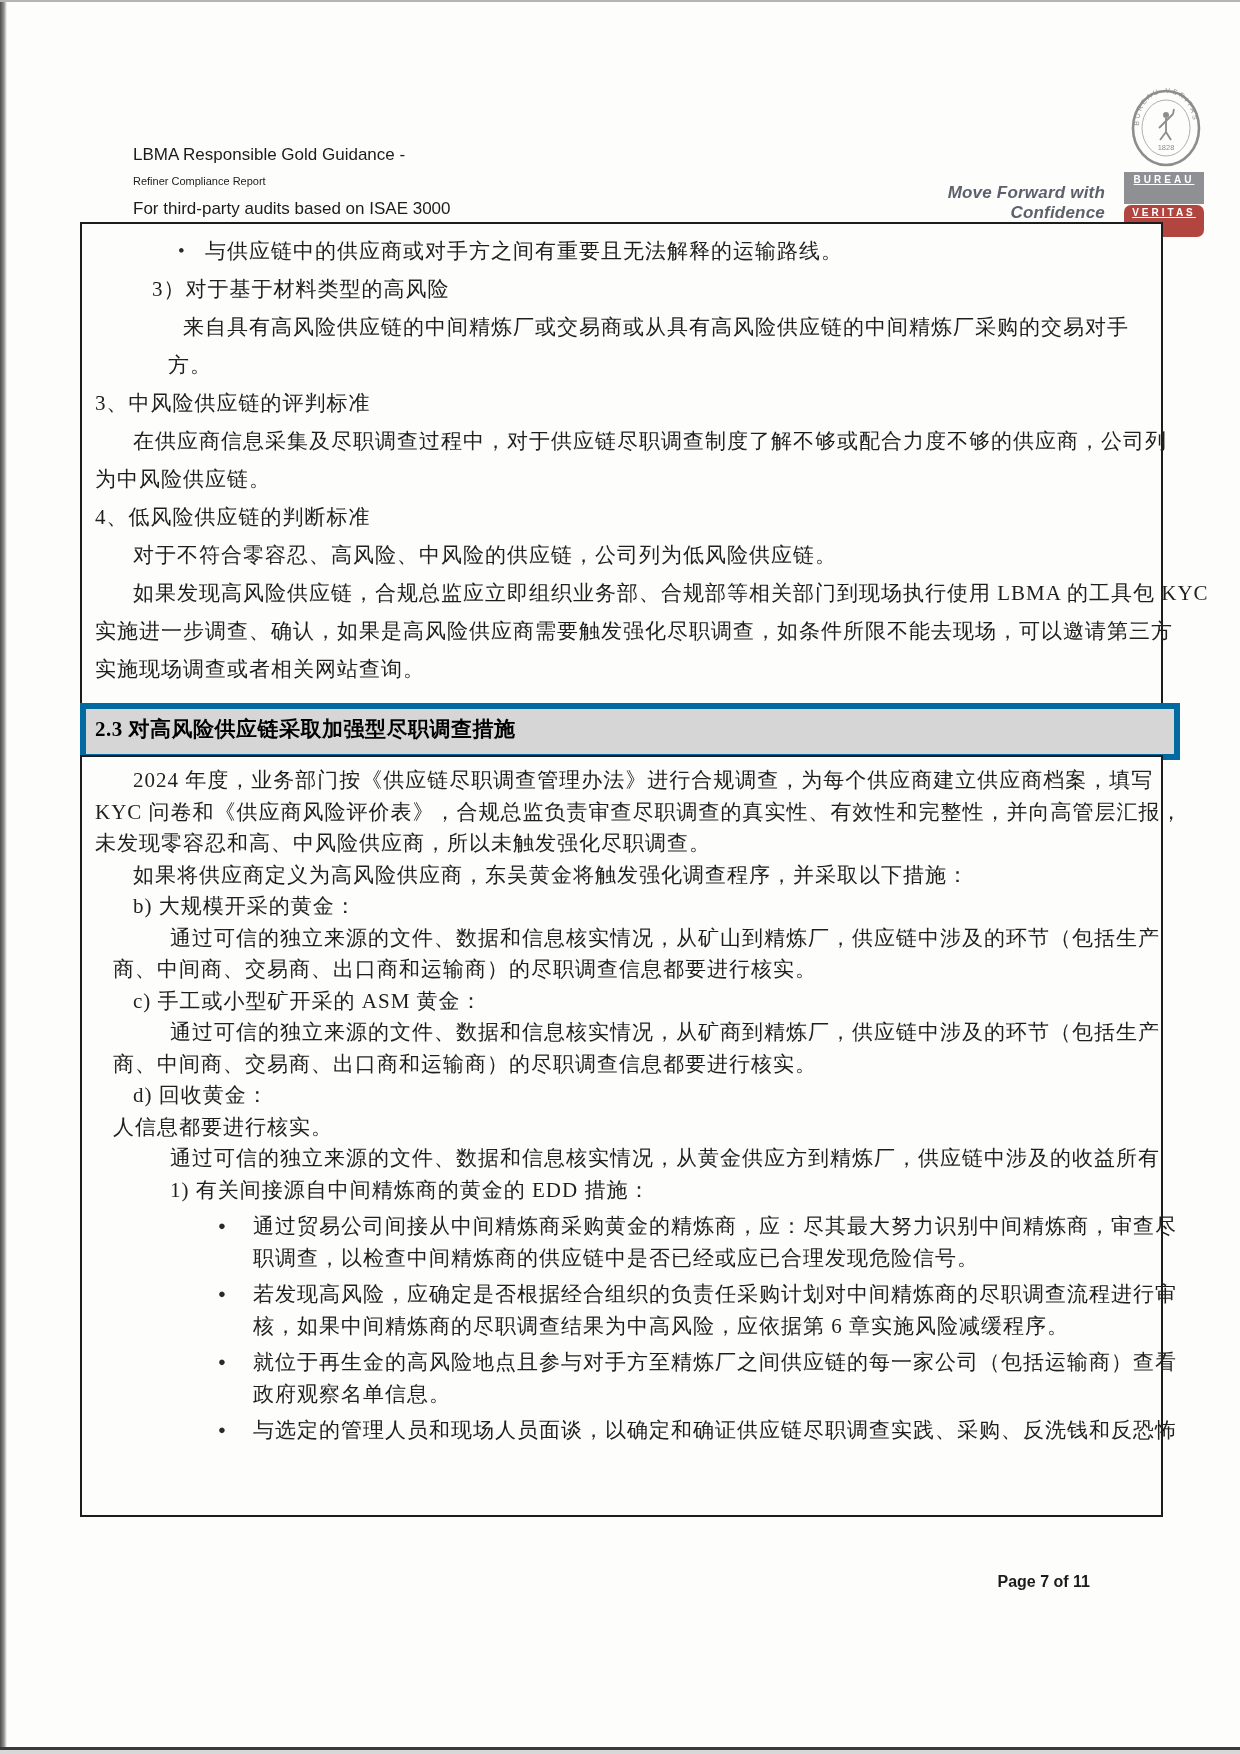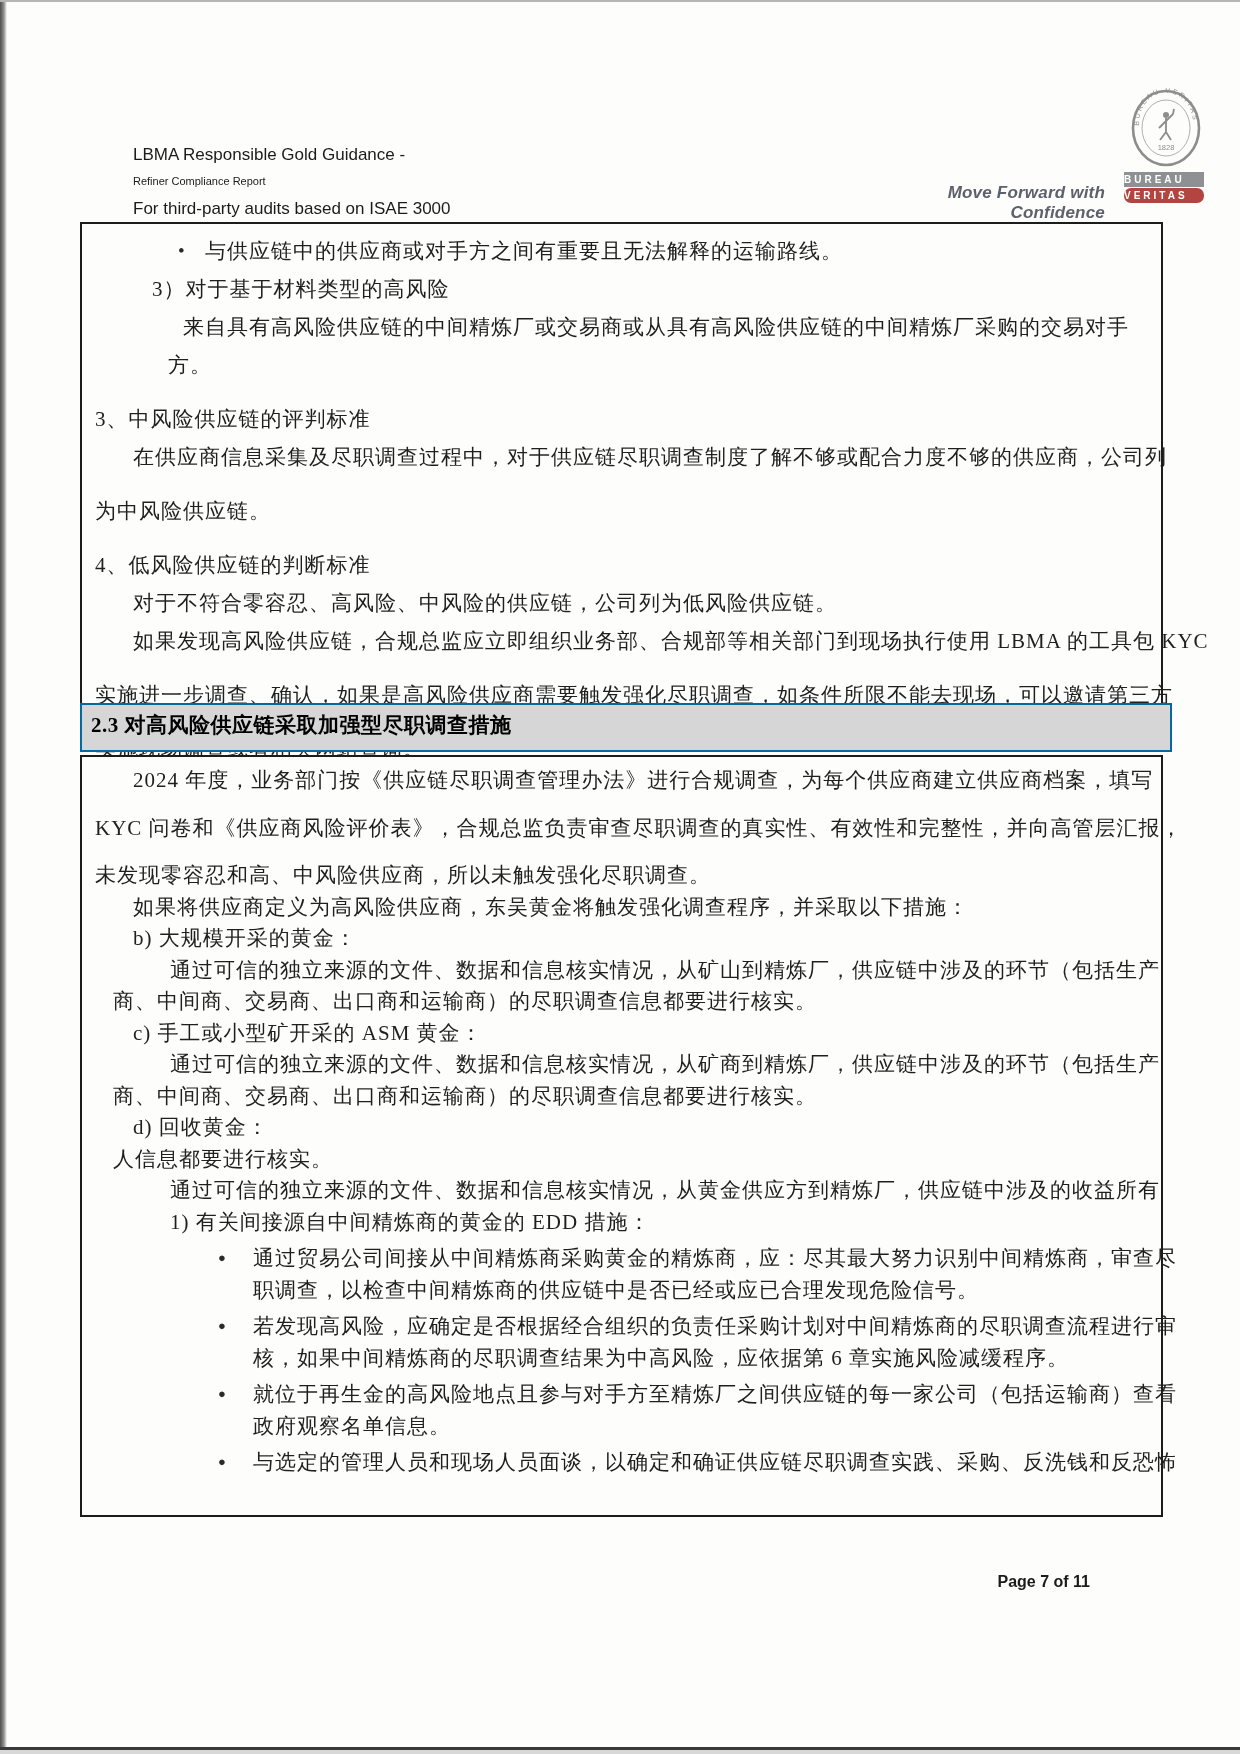--- a/index.html
+++ b/index.html
@@ -18,44 +18,44 @@
   
   .header-block{position:absolute;left:133px;top:141px;color:#1b1b1b;}
   .header-block .h1{font-size:17px;line-height:27px;}
   .header-block .h2{font-size:11px;line-height:27px;font-weight:normal;}
   .header-block .h3{font-size:17px;line-height:27px;}
   .tagline{position:absolute;left:860px;top:183px;width:245px;text-align:right;
       font-size:17px;font-weight:bold;font-style:italic;color:#5d616c;letter-spacing:.2px;}
 
   .emblem{position:absolute;left:1127px;top:88px;}
   .logo-words{position:absolute;left:1124px;top:172px;width:80px;}
-  .logo-words .lw{height:15px;line-height:15px;text-align:left;color:#ffffff;
-      font-size:10px;font-weight:bold;letter-spacing:3px;margin-bottom:1px;}
+  .logo-words .lw{height:32px;line-height:15px;text-align:center;color:#ffffff;
+      font-size:10px;font-weight:bold;letter-spacing:3px;margin-bottom:1px;text-decoration:underline;}
   .lw1{background:#8f9094;}
   .lw2{background:#b2453f;border-radius:7px;}
 
   
   .box{position:absolute;left:80px;width:1079px;border:2px solid #1c1c1c;background:#fdfdfc;
        font-family:"Liberation Serif","DejaVu Serif",serif;color:#1f1f1f;}
   .box1{top:222px;height:474px;padding-top:8px;}
   .box2{top:755px;height:750px;padding-top:8px;}
 
   .band{position:absolute;left:80px;top:703px;width:1079px;height:45px;
-        border:2px solid #0369a1;background:#d6d6d6;
+        border:6px solid #0369a1;background:#d6d6d6;
         font-family:"Liberation Serif","DejaVu Serif",serif;
         font-weight:bold;font-size:21px;color:#000;
         line-height:40px;padding-left:9px;letter-spacing:.5px;}
 
   .line{position:relative;white-space:nowrap;font-size:21px;letter-spacing:1px;}
   .box1 .line{height:38px;line-height:38px;}
   .box2 .line{height:31.5px;line-height:31.5px;}
   .gap{margin-top:5px;}
 
   
-  .ls-flush{padding-left:13px;margin-top:16px;}
+  .ls-flush{padding-left:13px;}
   .ls-indent1{padding-left:51px;}
   .ls-num{padding-left:70px;}
   .ls-indent3{padding-left:101px;}
   .ls-indent2b{padding-left:86px;}
   .ls-dot{padding-left:123px;}
   .ls-hang{padding-left:31px;}
   .ls-indent2{padding-left:88px;}
   .ls-bullet{padding-left:171px;}
   .ls-bullet-cont{padding-left:171px;}
 

